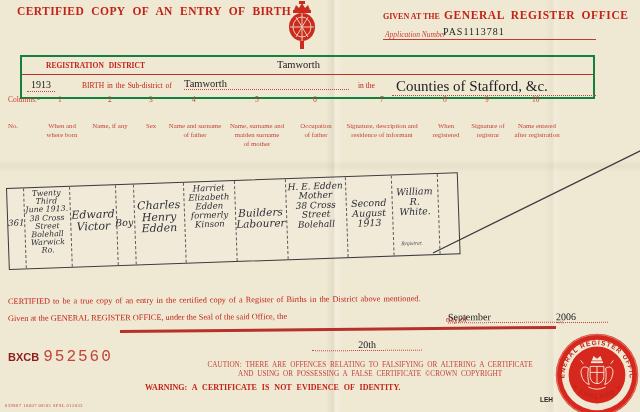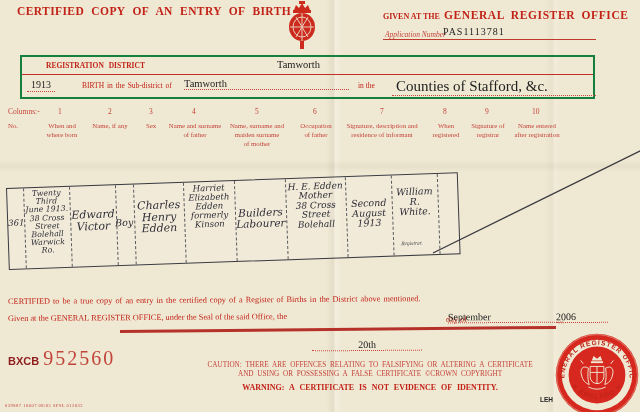--- a/index.html
+++ b/index.html
@@ -25,45 +25,45 @@
   .regbox{left:20px;top:55px;width:571px;height:40px;border:2px solid #15803d;}
   .regbox .sep{position:absolute;left:0;right:0;top:17px;height:1px;background:#bf3028;}
   .reg-district-label{position:absolute;left:24px;top:4px;font-size:7.5px;font-weight:bold;color:#c22318;word-spacing:3px;}
   .reg-district-value{position:absolute;left:255px;top:2px;font-size:10.5px;color:#222;}
   .reg-year{position:absolute;left:5px;top:22px;font-size:10px;color:#222;border-bottom:1px dotted #c5453c;padding:0 4px 1px 4px;}
   .reg-birth-label{position:absolute;left:60px;top:24px;font-size:7.5px;color:#c22318;word-spacing:1px;}
   .reg-subdistrict{position:absolute;left:162px;top:21px;font-size:10.5px;color:#222;width:165px;border-bottom:1px dotted #c5453c;}
   .reg-inthe{position:absolute;left:336px;top:24px;font-size:7.5px;color:#c22318;}
   .reg-counties{position:absolute;left:370px;top:21px;font-size:15px;color:#222;width:200px;border-bottom:1px dotted #c5453c;padding-left:4px;}
   
-  .colnum{position:absolute;top:107px;font-size:7.5px;color:#c5453c;}
+  .colnum{position:absolute;top:95px;font-size:7.5px;color:#c5453c;}
   .collabel{position:absolute;top:122px;font-size:6.8px;line-height:1.3;color:#c5453c;text-align:center;}
   
   .entry-table{left:6px;top:188px;width:450px;height:80px;border:1.5px solid #3a3a40;
                transform:rotate(-2deg);transform-origin:0 0;background:rgba(255,255,255,0.12);}
   .vsep{position:absolute;top:0;bottom:0;width:0;border-left:1px dashed #5a5a60;}
   .hand{position:absolute;font-family:"DejaVu Serif", serif;font-style:italic;color:#2e2e38;
         text-align:center;line-height:1.05;}
   .registrar-printed{position:absolute;font-size:5.5px;font-style:italic;color:#4a4a50;}
   
   .cert-line1{left:8px;top:297px;font-size:8.3px;color:#c22318;word-spacing:1px;transform:rotate(-0.4deg);transform-origin:0 0;}
   .cert-line2{left:8px;top:314px;font-size:8.3px;color:#c22318;white-space:nowrap;transform:rotate(-0.4deg);transform-origin:0 0;}
   .cert-day{position:absolute;left:312px;top:311px;width:110px;text-align:center;font-size:10px;color:#222;border-bottom:1px dotted #c5453c;transform:rotate(-0.4deg);margin-top:28px;}
   .cert-dayof{position:absolute;left:418px;top:315px;font-size:8.3px;color:#c22318;transform:rotate(-0.4deg);padding-left:28px;}
   .cert-month{position:absolute;left:448px;top:311px;width:115px;font-size:10px;color:#222;border-bottom:1px dotted #c5453c;transform:rotate(-0.4deg);}
   .cert-year{position:absolute;left:556px;top:311px;width:52px;text-align:left;font-size:10px;color:#222;border-bottom:1px dotted #c5453c;transform:rotate(-0.4deg);}
   .thick-red-line{left:120px;top:328px;width:436px;height:3px;background:#b63129;transform:rotate(-0.55deg);}
   
   .serial{left:8px;top:347px;white-space:nowrap;}
   .serial .prefix{font-family:"Liberation Sans", sans-serif;font-weight:bold;font-size:11px;color:#8f1d1d;}
-  .serial .num{font-family:Liberation Serif, serif;font-size:20px;color:#c2453a;letter-spacing:2px;}
+  .serial .num{font-family:Liberation Mono, monospace;font-size:16px;color:#c2453a;letter-spacing:2px;}
   
   .caution1{left:145px;top:361px;width:450px;text-align:center;font-size:7.2px;color:#c5453c;word-spacing:2px;}
   .caution2{left:145px;top:370px;width:450px;text-align:center;font-size:7.2px;color:#c5453c;word-spacing:2px;}
-  .warning{left:145px;top:383px;width:450px;text-align:center;font-size:8px;font-weight:bold;color:#c22318;word-spacing:3px;}
+  .warning{left:145px;top:383px;width:450px;text-align:left;font-size:8px;font-weight:bold;color:#c22318;word-spacing:3px;}
   .print-code{left:5px;top:403px;font-size:4.5px;color:#c5453c;letter-spacing:.5px;}
   .leh{left:540px;top:396px;font-size:6.5px;font-weight:bold;color:#222;font-family:"Liberation Sans", sans-serif;}
   .slash-svg{left:0;top:0;width:640px;height:412px;pointer-events:none;}
   .crest{left:282px;top:1px;width:40px;height:48px;}
   .seal{left:554px;top:332px;width:86px;height:86px;}
 </style>
 </head>
 <body>
 
 <div id="page">

